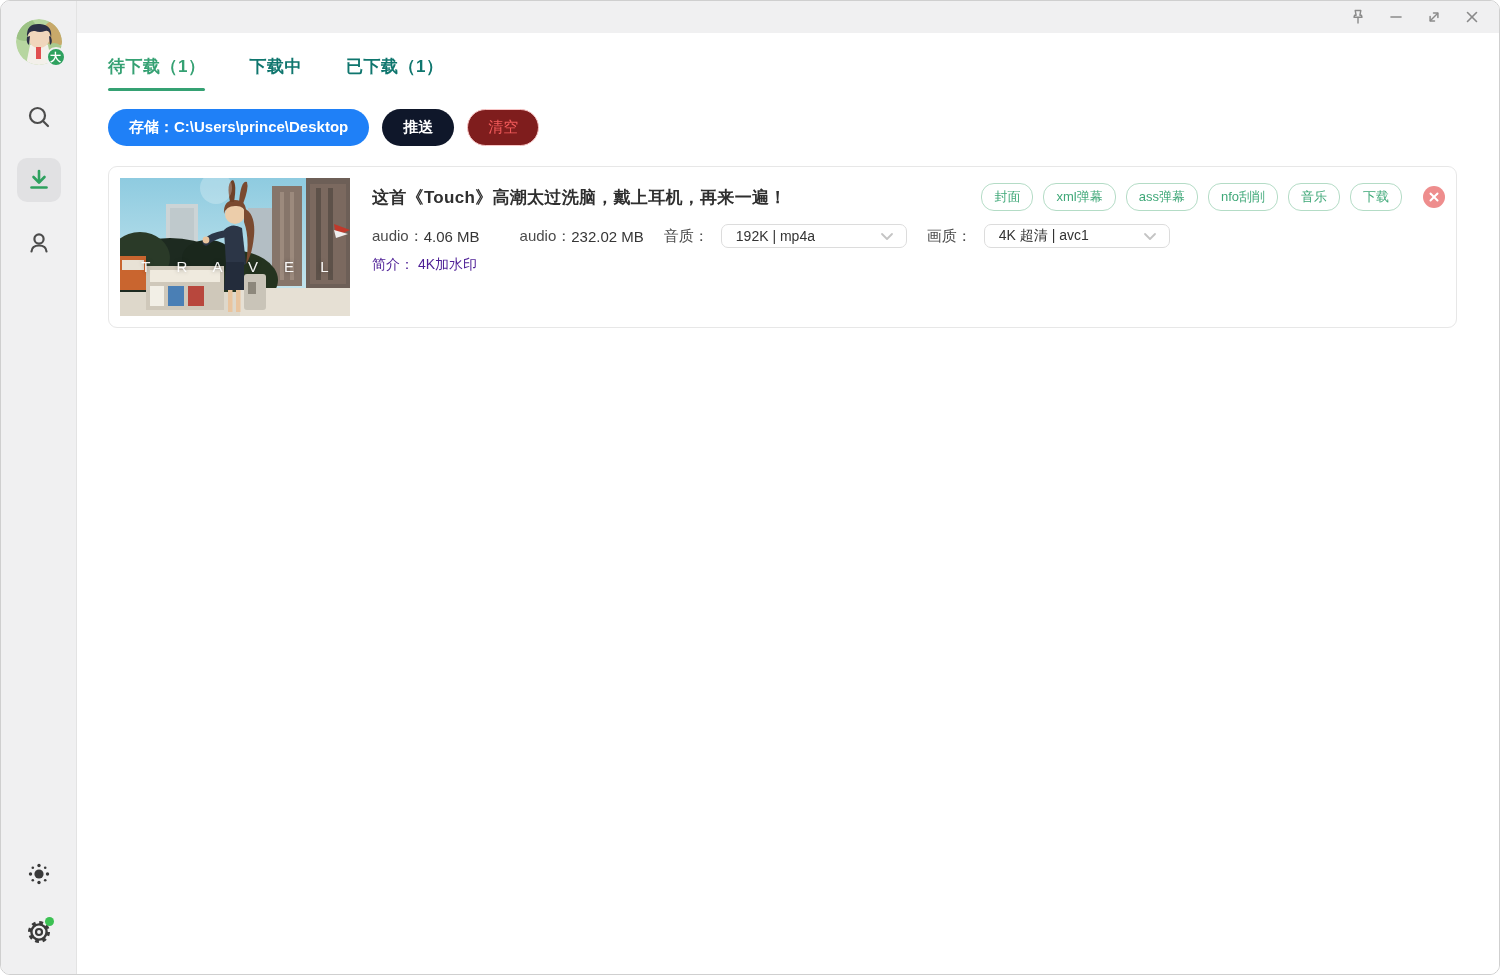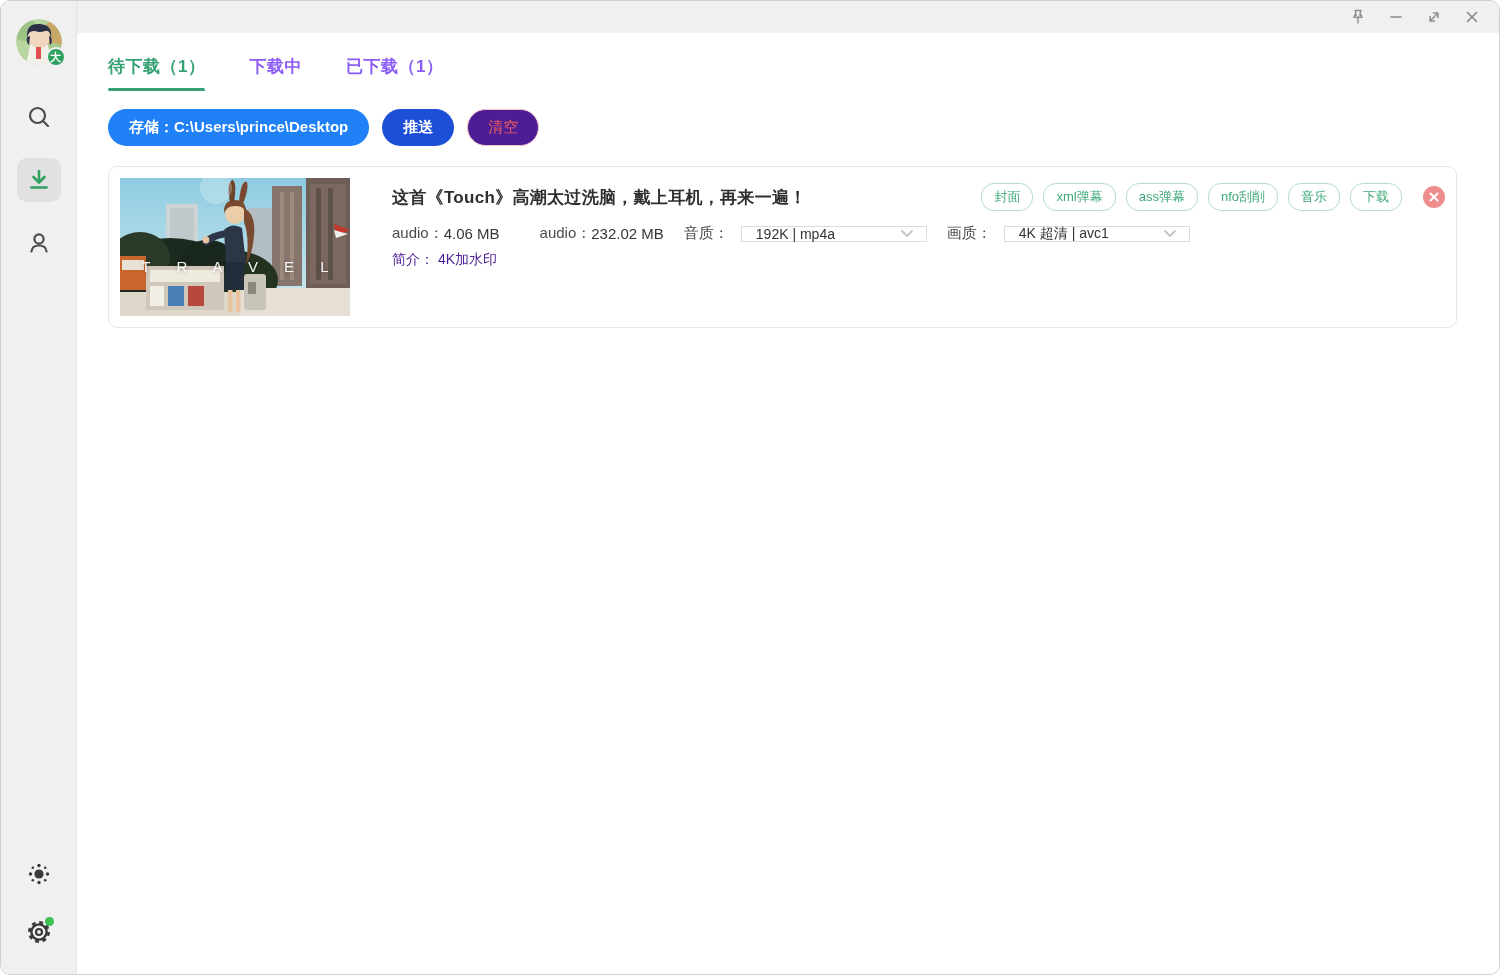--- a/index.html
+++ b/index.html
@@ -59,78 +59,78 @@
     cursor: pointer; border-radius: 4px;
   }
   
   .main {
     position: absolute; left: 76px; top: 32px; right: 0; bottom: 0;
     background: #ffffff;
     padding: 22px 42px 0 31px;
   }
   .tabs { display: flex; gap: 44px; }
   .tab {
-    font-size: 17px; font-weight: 700; color: #8b5cf6;
+    font-size: 17px; font-weight: 700; color: #0f766e;
     padding-bottom: 13px; position: relative; cursor: pointer;
     letter-spacing: 0.5px;
   }
   .tab.active { color: #35a173; }
   .tab.active::after {
     content: ""; position: absolute; left: 0; right: 0; bottom: 0;
     height: 3px; border-radius: 2px; background: #35a173;
   }
   .actions { display: flex; align-items: flex-end; gap: 13px; margin-top: 18px; }
   .pill {
     height: 37px; border-radius: 19px; border: none;
     display: inline-flex; align-items: center; justify-content: center;
     font-size: 15px; font-weight: 700; cursor: pointer;
     font-family: inherit;
   }
   .pill.storage { background: #1f80f7; color: #fff; padding: 0 21px; }
-  .pill.push { background: #1d4ed8; color: #fff; padding: 0 21px; }
-  .pill.clear { background: #4c1d95; color: #f45c5c; border: 1px solid #f8c6c6; padding: 0 20px; font-weight: 400; }
+  .pill.push { background: #0f172a; color: #fff; padding: 0 21px; }
+  .pill.clear { background: #7f1d1d; color: #f45c5c; border: 1px solid #f8c6c6; padding: 0 20px; font-weight: 400; }
   
   .card {
     margin-top: 20px;
     border: 1px solid #e7e7e7; border-radius: 9px;
     padding: 11px; display: flex; gap: 22px;
   }
   .thumb {
     width: 230px; height: 138px; border-radius: 0;
     overflow: hidden; position: relative; flex-shrink: 0; cursor: pointer;
   }
   .thumb svg { display: block; }
   .thumb-caption {
     position: absolute; left: 0; right: 0; top: 80px;
     text-align: center; color: rgba(255,255,255,0.95);
     font-size: 15px; letter-spacing: 11px; text-indent: 11px;
     font-weight: 400; text-shadow: 0 0 4px rgba(0,0,0,0.35);
   }
-  .info { flex: 1; padding-top: 5px; min-width: 0; margin-left: 20px; }
+  .info { flex: 1; padding-top: 5px; min-width: 0; }
   .row1 { display: flex; align-items: center; }
   .title { font-size: 17px; font-weight: 700; color: #2f2f2f; margin-right: auto; letter-spacing: 0.3px; }
   .tag-list { display: flex; gap: 10px; align-items: center; }
   .tag {
     border: 1px solid #b4dcc6; color: #3fa878; background: #fff;
     border-radius: 13px; font-size: 13px; padding: 4px 12px;
     cursor: pointer; white-space: nowrap;
   }
   .close-circle {
     width: 22px; height: 22px; border-radius: 50%; background: #ee8d8d;
     margin-left: 21px; display: flex; align-items: center; justify-content: center;
     cursor: pointer; flex-shrink: 0;
   }
   .row2 { display: flex; align-items: center; margin-top: 13px; }
   .meta-label { font-size: 15px; color: #4b4b4b; }
   .meta-value { font-size: 15px; color: #363636; }
   .gap40 { width: 40px; }
   .gap20 { width: 20px; }
   .gap12 { width: 12px; }
   .select {
-    width: 186px; height: 16px; border: 1px solid #dcdcdc; border-radius: 0;
+    width: 186px; height: 24px; border: 1px solid #dcdcdc; border-radius: 7px;
     background: #fff; display: flex; align-items: center;
     padding: 0 12px 0 14px; cursor: pointer;
   }
   .select .sel-value { font-size: 14px; color: #333; flex: 1; white-space: nowrap; }
   .row3 { margin-top: 13px; font-size: 14px; color: #a2a2a2; display: flex; gap: 4px; }
   .row4 { margin-top: 8px; font-size: 14px; color: #4c1d95; display: flex; gap: 4px; }
 </style>
 </head>
 <body>
 

